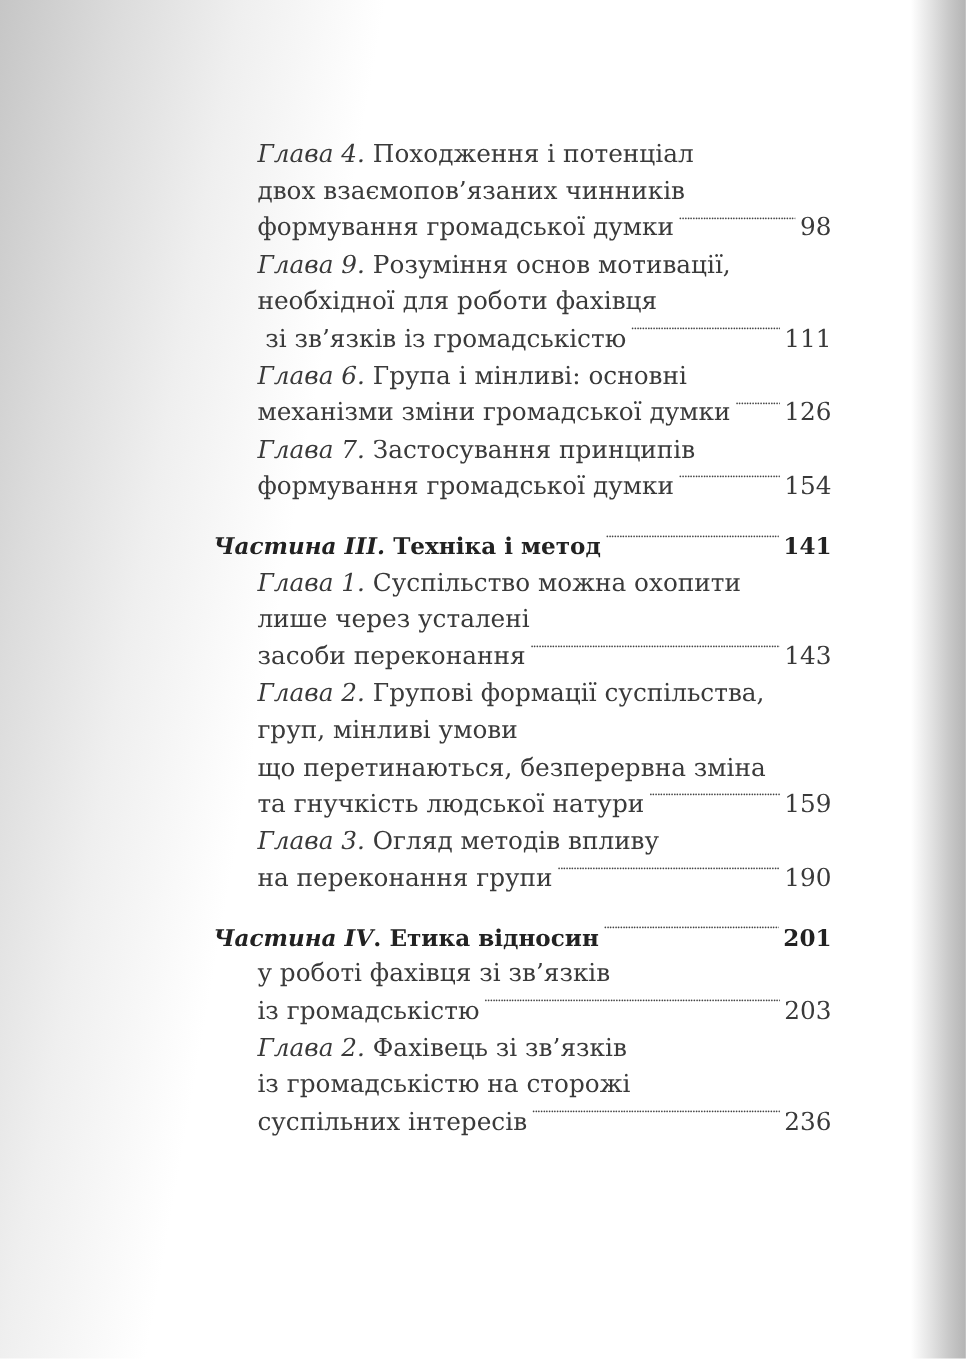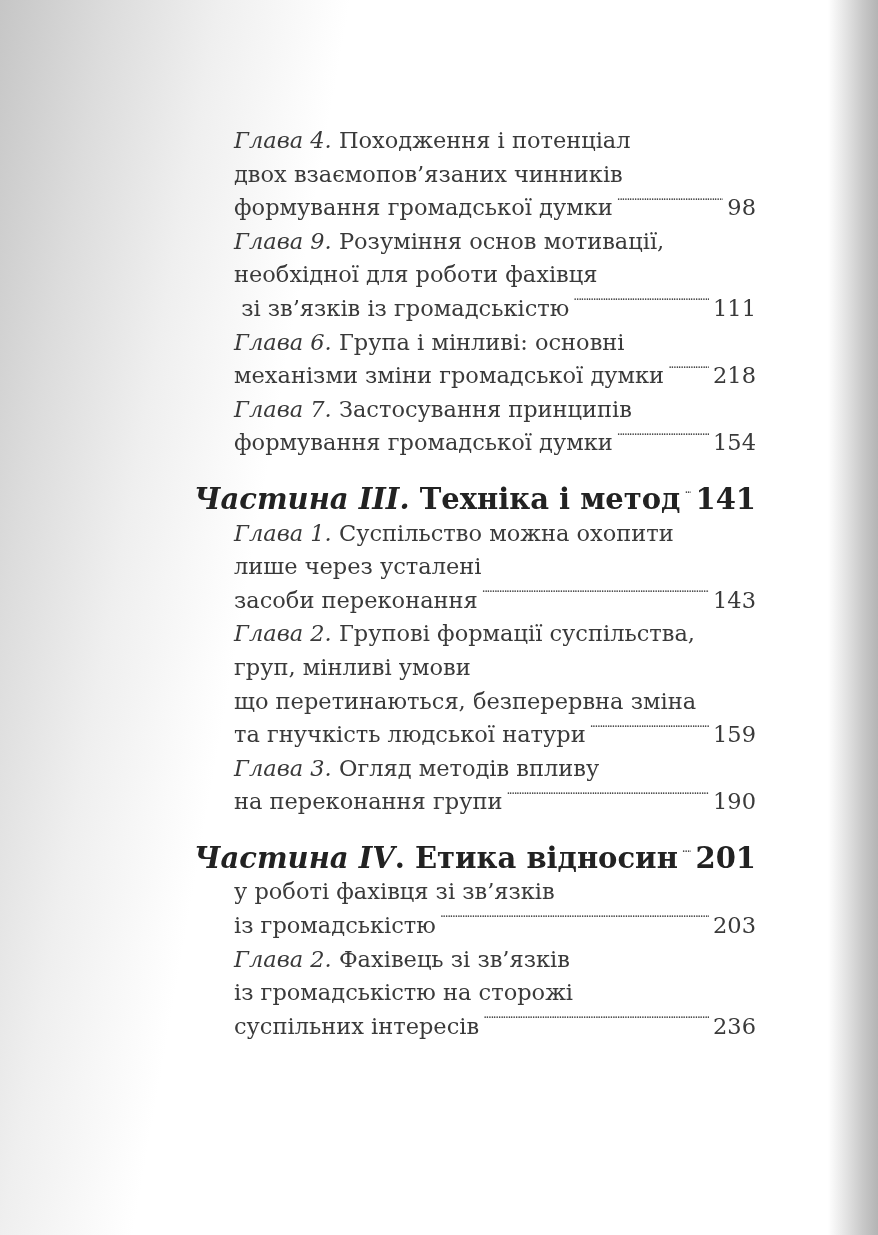--- a/index.html
+++ b/index.html
@@ -17,21 +17,21 @@
     position: absolute; right: 0; top: 0; width: 50px; height: 1235px;
     background: linear-gradient(90deg, rgba(255,255,255,0) 0%, #e4e4e4 35%, #c8c8c8 70%, #b4b4b4 100%);
     pointer-events: none;
   }
   .toc {
     position: absolute; left: 158px; top: 124px; width: 562px;
     color: #3a3a3a; font-size: 22.5px; line-height: 33.6px; margin-left: 36px;
   }
   .part-gap { height: 20px; }
   .chapter { padding-left: 40px; }
-  .part { font-weight: bold; color: #222; font-size: 29px; }
+  .part { font-weight: bold; color: #222; font-size: 21px; }
   .line { display: flex; align-items: baseline; white-space: nowrap; }
   .line .txt { flex: 0 0 auto; }
   .line .dots {
     flex: 1 1 auto; overflow: hidden; margin: 0 4px; position: relative;
     height: 1em;
   }
   .line .dots::before {
     content: ". . . . . . . . . . . . . . . . . . . . . . . . . . . . . . . . . . . . . . . . . . . . . . . . . . . . . . . . . . . . . . . . . . . . . . . . . . . . . . . . . . . . . . . . . . . . . . . . . . . . . . . . . . . . . . . . . . . . . . .";
     position: absolute; left: 0; bottom: 2px; letter-spacing: -2.6px;
     font-size: 12px; font-weight: normal; color: #444; white-space: nowrap;
@@ -66,21 +66,21 @@
         <span class="dots"></span>
         <span class="page">111</span>
       </div>
   </div>
 
   <div class="chapter">
     <div><span class="label">Глава 6.</span><span> Група і мінливі: основні</span></div>
     <div class="line">
         <span class="txt">механізми зміни громадської думки</span>
         <span class="dots"></span>
-        <span class="page">218</span>
+        <span class="page">126</span>
       </div>
   </div>
 
   <div class="chapter">
     <div><span class="label">Глава 7.</span><span> Застосування принципів</span></div>
     <div class="line">
         <span class="txt">формування громадської думки</span>
         <span class="dots"></span>
         <span class="page">154</span>
       </div>

